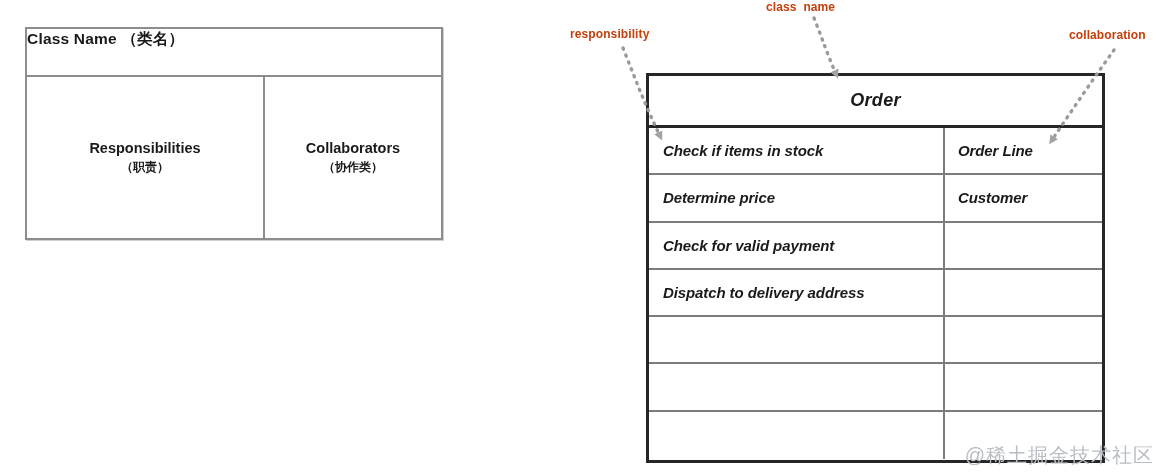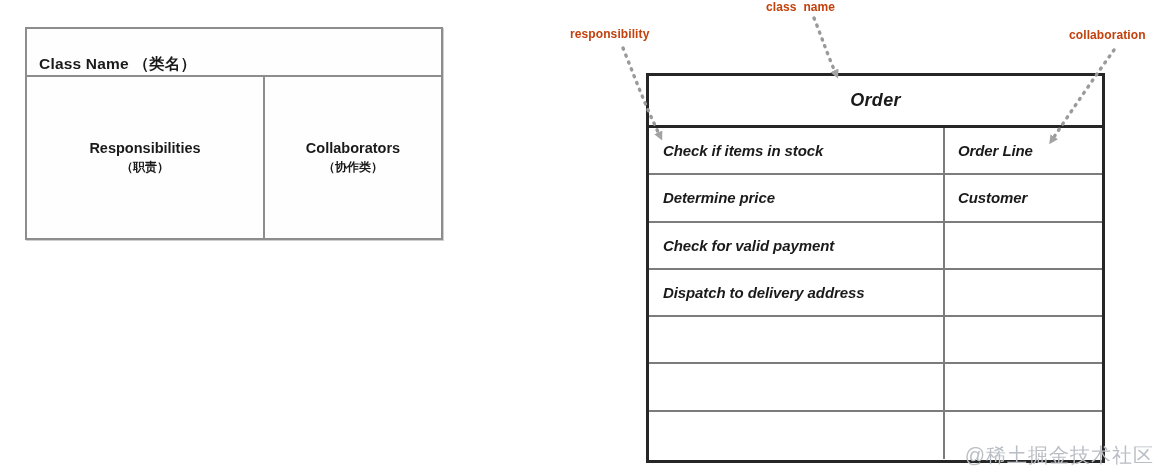--- a/index.html
+++ b/index.html
@@ -28,22 +28,22 @@
     background: #fefefe;
     box-shadow: 1px 1px 0 #cfcfcf;
   }
   #crc-template-header {
     position: absolute;
     left: 0; top: 0; right: 0;
     height: 48px;
     border-bottom: 2px solid #8d8d8d;
     box-sizing: border-box;
     display: flex;
-    align-items: flex-end;
-    padding-left: 12px;
+    align-items: flex-start;
+    padding-left: 0;
   }
   #crc-template-header .title {
     font-size: 15.5px;
     font-weight: bold;
     letter-spacing: .2px;
     white-space: pre;
   }
   #crc-template-body {
     position: absolute;
     left: 0; top: 48px; right: 0; bottom: 0;

